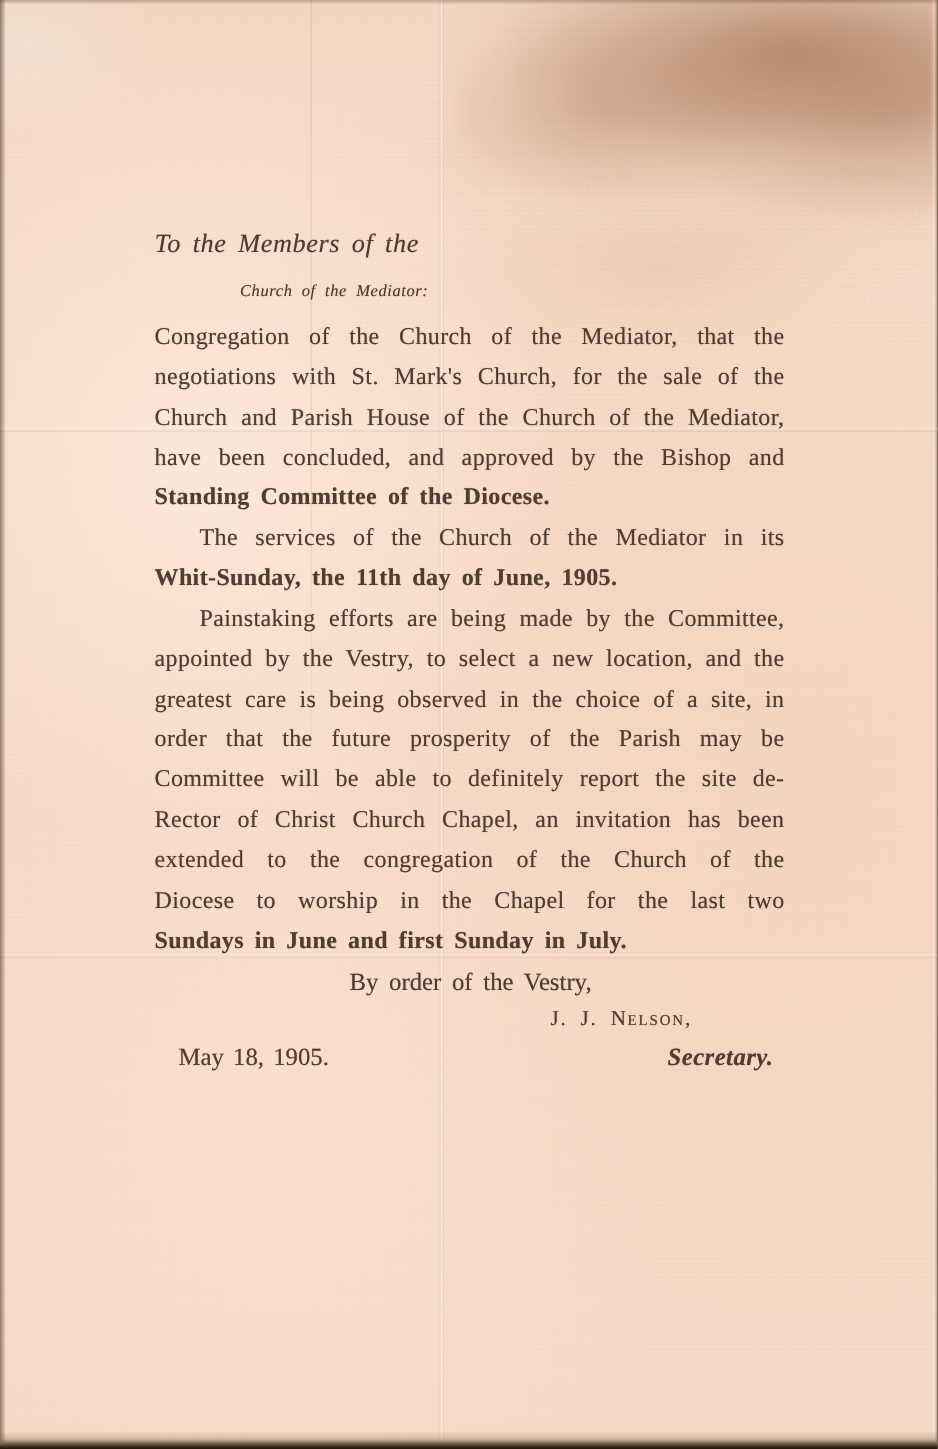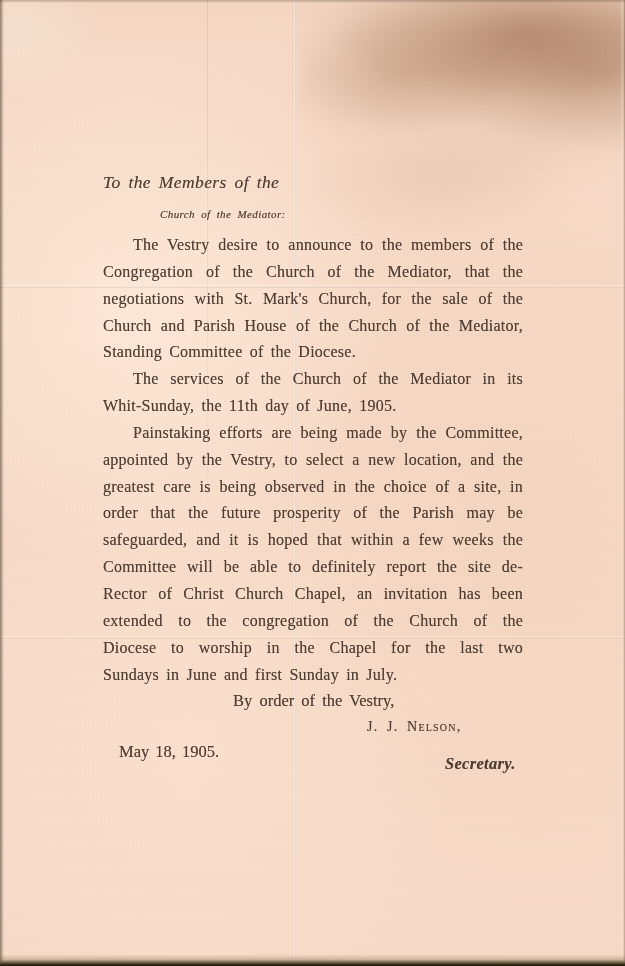--- a/index.html
+++ b/index.html
@@ -96,21 +96,20 @@
     width: 420px;
     color: #4e3d33;
     text-shadow: 0 0 0.6px rgba(86,66,52,0.55);
   }
   .salutation-1 {
     font-style: italic;
     font-size: 17.5px;
     line-height: 32px;
     letter-spacing: 0.4px;
     word-spacing: 3px;
-    margin-top: 20px;
   }
   .salutation-2 {
     font-style: italic;
     font-size: 11px;
     line-height: 32px;
     letter-spacing: 0.4px;
     word-spacing: 3px;
     padding-left: 57px;
   }
   .bodytext { margin-top: 2px; }
@@ -121,20 +120,21 @@
     letter-spacing: 0.25px;
     word-spacing: 2px;
     text-align: justify;
     text-align-last: justify;
     white-space: nowrap;
   }
   .lastline {
     text-align: left;
     text-align-last: left;
     word-spacing: 3px;
+    font-weight: bold;
   }
   .ind { padding-left: 30px; }
   .closing-line {
     font-size: 16.5px;
     line-height: 26.85px;
     padding-left: 130px;
     word-spacing: 3px;
   }
   .signature-name {
     font-size: 14px;
@@ -153,21 +153,20 @@
     position: absolute;
     left: 16px; top: 0;
     word-spacing: 2px;
   }
   .signature-title {
     position: absolute;
     left: 342px; top: 0;
     font-style: italic;
     font-weight: bold;
     letter-spacing: 0.3px;
-    margin-top: 12px;
   }
 </style>
 </head>
 <body>
 
 <div class="paper">
   <div class="stain-wash"></div>
   <div class="stain-tail"></div>
   <div class="fold-v-faint"></div>
   <div class="fold-v-crease"></div>
@@ -176,34 +175,33 @@
   <div class="edge-left"></div>
   <div class="edge-right"></div>
   <div class="edge-top"></div>
   <div class="edge-bottom"></div>
 
   <div class="letter">
     <div class="salutation-1">To the Members of the</div>
     <div class="salutation-2">Church of the Mediator:</div>
 
     <div class="bodytext">
-      <div class="jline ind">The Vestry desire to announce to the members of the</div>
       <div class="jline">Congregation of the Church of the Mediator, that the</div>
       <div class="jline">negotiations with St. Mark's Church, for the sale of the</div>
       <div class="jline">Church and Parish House of the Church of the Mediator,</div>
+      <div class="jline">have been concluded, and approved by the Bishop and</div>
       <div class="jline lastline">Standing Committee of the Diocese.</div>
 
       <div class="jline ind">The services of the Church of the Mediator in its</div>
       <div class="jline lastline">Whit-Sunday, the 11th day of June, 1905.</div>
 
       <div class="jline ind">Painstaking efforts are being made by the Committee,</div>
       <div class="jline">appointed by the Vestry, to select a new location, and the</div>
       <div class="jline">greatest care is being observed in the choice of a site, in</div>
       <div class="jline">order that the future prosperity of the Parish may be</div>
-      <div class="jline">safeguarded, and it is hoped that within a few weeks the</div>
       <div class="jline">Committee will be able to definitely report the site de-</div>
 
       <div class="jline">Rector of Christ Church Chapel, an invitation has been</div>
       <div class="jline">extended to the congregation of the Church of the</div>
       <div class="jline">Diocese to worship in the Chapel for the last two</div>
       <div class="jline lastline">Sundays in June and first Sunday in July.</div>
     </div>
 
     <div class="closing-line">By order of the Vestry,</div>
     <div class="signature-name">J. J. Nelson,</div>

